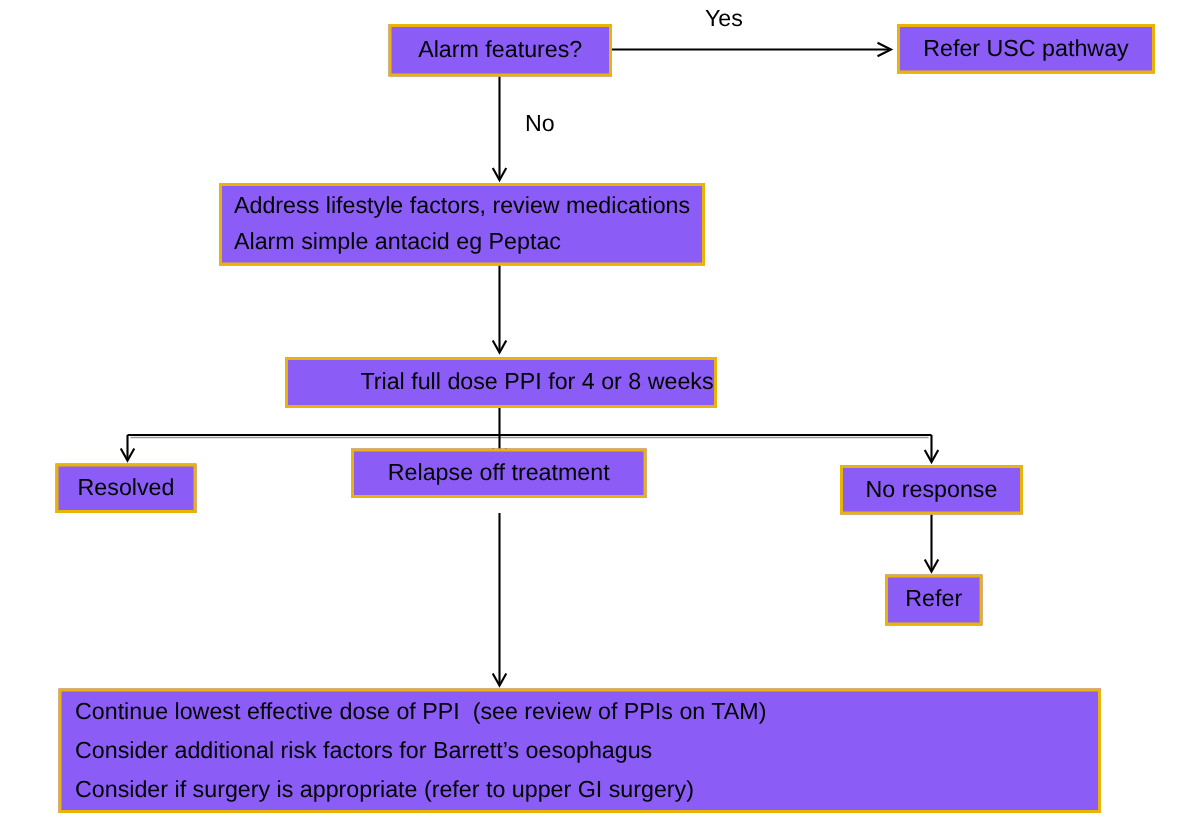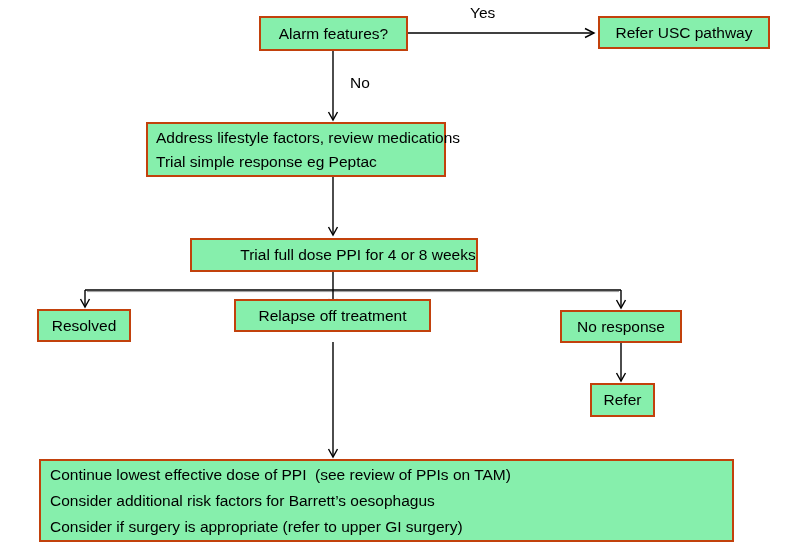--- a/index.html
+++ b/index.html
@@ -21,22 +21,22 @@
     position: absolute;
     left: 0;
     top: 0;
     width: 799px;
     height: 560px;
     pointer-events: none;
   }
   .node {
     position: absolute;
     box-sizing: border-box;
-    background: #86efac;
-    border: 2px solid #c2410c;
+    background: #8b5cf6;
+    border: 2px solid #eab308;
     font-size: 15.5px;
     line-height: 1.25;
     display: flex;
     align-items: center;
     justify-content: center;
     text-align: center;
     white-space: nowrap;
   }
   .node.multiline {
     flex-direction: column;
@@ -98,23 +98,23 @@
   <div class="edge-label" style="left:350px; top:74px;">No</div>
 
   <div class="node" style="left:259px; top:16px; width:149px; height:35px;">
     <span class="line">Alarm features?</span>
   </div>
 
   <div class="node" style="left:598px; top:16px; width:172px; height:33px;">
     <span class="line">Refer USC pathway</span>
   </div>
 
-  <div class="node multiline node-lifestyle" style="left:146px; top:122px; width:300px; height:55px;">
+  <div class="node multiline node-lifestyle" style="left:146px; top:122px; width:324px; height:55px;">
     <span class="line">Address lifestyle factors, review medications</span>
-    <span class="line">Trial simple response eg Peptac</span>
+    <span class="line">Alarm simple antacid eg Peptac</span>
   </div>
 
   <div class="node" style="left:190px; top:238px; width:288px; height:34px;padding-left:48px;">
     <span class="line">Trial full dose PPI for 4 or 8 weeks</span>
   </div>
 
   <div class="node" style="left:37px; top:309px; width:94px; height:33px;">
     <span class="line">Resolved</span>
   </div>
 

